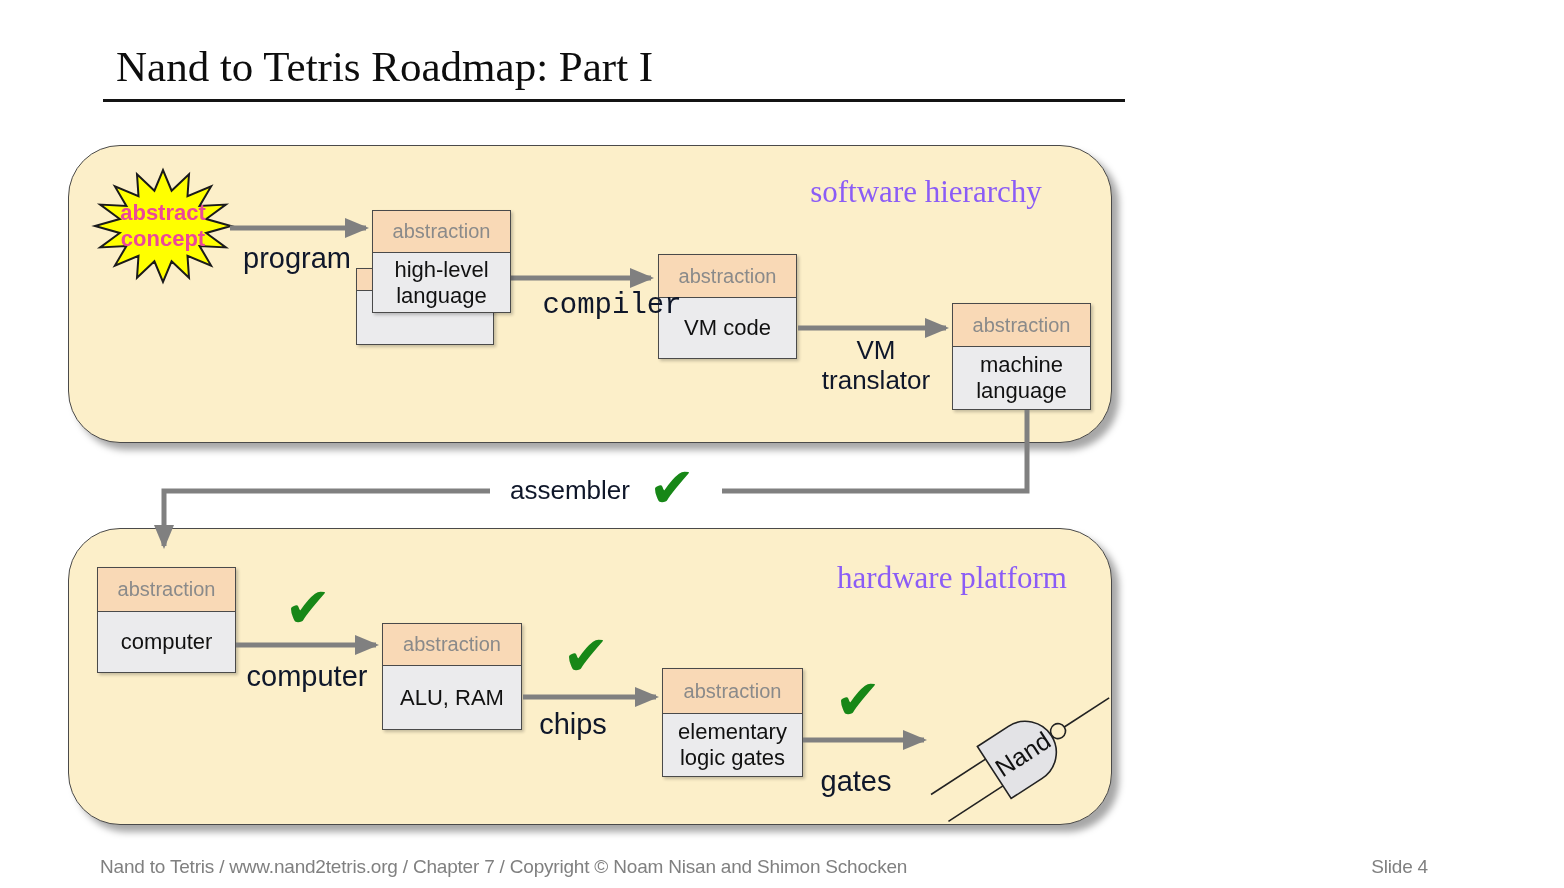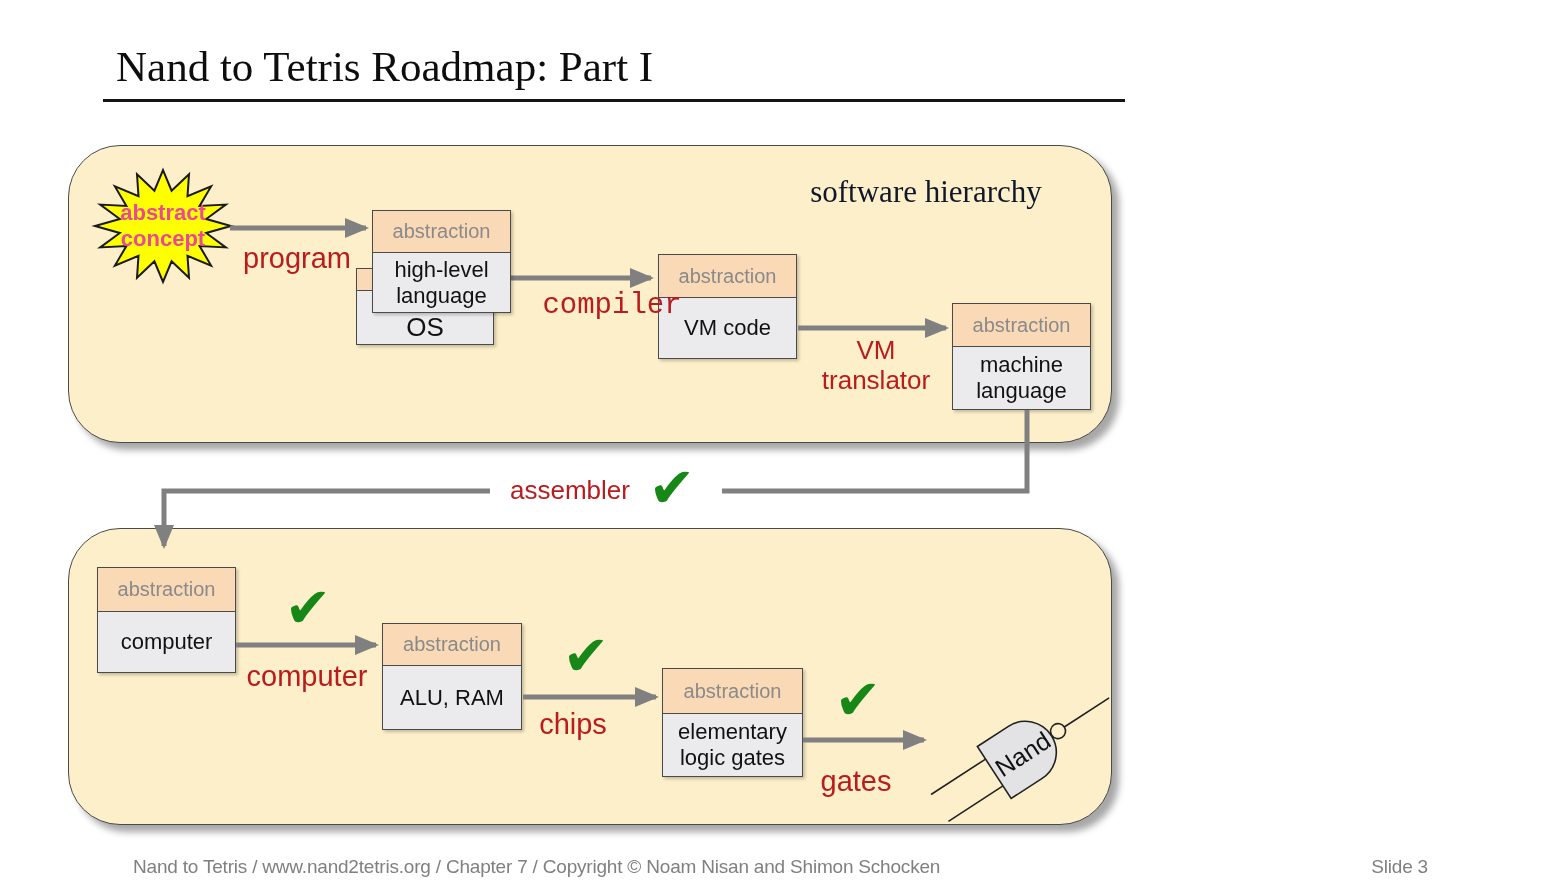--- a/index.html
+++ b/index.html
@@ -28,21 +28,21 @@
     position:absolute;left:103px;top:99px;width:1022px;height:3px;background:#141414;
   }
   .panel{
     position:absolute;background:var(--container-fill);
     border:1.5px solid var(--outline);border-radius:52px;
     box-shadow:7px 7px 7px rgba(0,0,0,0.35);
   }
   #panel-software{left:68px;top:145px;width:1044px;height:298px;}
   #panel-hardware{left:68px;top:528px;width:1044px;height:297px;}
   .panel-heading{
-    position:absolute;font-family:"Liberation Serif",serif;font-size:31px;color:#0f172a;
+    position:absolute;font-family:"Liberation Serif",serif;font-size:31px;color:#8b5cf6;
     white-space:nowrap;transform:translate(-50%,-50%);
   }
   .box{
     position:absolute;border:1.5px solid var(--outline);background:var(--box-body-fill);
     display:flex;flex-direction:column;box-shadow:2px 2px 3px rgba(0,0,0,0.22);
   }
   .box-header{
     background:var(--box-header-fill);border-bottom:1.5px solid var(--outline);
     color:var(--header-text-gray);display:flex;align-items:center;justify-content:center;
     font-size:20px;flex:0 0 auto;
@@ -61,53 +61,54 @@
   #box-ml{left:952px;top:303px;width:139px;height:107px;}
   #box-ml .box-header{height:43px;}
   #box-computer{left:97px;top:567px;width:139px;height:106px;}
   #box-computer .box-header{height:44px;}
   #box-alu{left:382px;top:623px;width:140px;height:107px;}
   #box-alu .box-header{height:42px;}
   #box-gates{left:662px;top:668px;width:141px;height:109px;}
   #box-gates .box-header{height:45px;}
   .diagram-label{
     position:absolute;transform:translate(-50%,-50%);text-align:center;
-    color:#b91c1c;font-size:29px;white-space:nowrap;z-index:5;
+    color:#0f172a;font-size:29px;white-space:nowrap;z-index:5;
   }
   .diagram-label.small{font-size:26px;}
   .diagram-label.wrap{white-space:normal;width:126px;line-height:1.15;}
   .check{
     position:absolute;transform:translate(-50%,-50%);
     color:var(--check-green);font-size:56px;font-weight:bold;z-index:6;
     font-family:"DejaVu Sans",sans-serif;line-height:1;
   }
   .starburst-label{
     position:absolute;left:163px;top:226px;transform:translate(-50%,-50%);
     text-align:center;font-size:22px;font-weight:600;color:#ec4899;line-height:1.18;z-index:5;
   }
   #connector-layer{position:absolute;left:0;top:0;z-index:2;pointer-events:none;}
   .footer{
     position:absolute;top:856px;font-size:19px;color:var(--footer-gray);
-    letter-spacing:-0.2px;white-space:nowrap;margin-left:33px;
+    letter-spacing:-0.2px;white-space:nowrap;
   }
   #footer-left{left:100px;}
   #footer-right{right:136px;}
 </style>
 </head>
 <body>
 
 <div id="stage">
 
   <h1 class="slide-title">Nand to Tetris Roadmap: Part I</h1>
   <div class="title-rule"></div>
 
   <div class="panel" id="panel-software"></div>
   <div class="panel" id="panel-hardware"></div>
 
   <div class="panel-heading" style="left:926px;top:192px;">software hierarchy</div>
+  <div class="panel-heading" style="left:952px;top:578px;">hardware platform</div>
 
   <svg id="connector-layer" width="1564" height="888">
     <defs>
       <marker id="ah" markerUnits="userSpaceOnUse" markerWidth="24" markerHeight="20" refX="21" refY="10" orient="auto">
         <path d="M0,0 L24,10 L0,20 Z" style="fill:var(--arrow-gray)"></path>
       </marker>
     </defs>
 
     <polygon points="231,226 206.2,233 225.8,247.4 199.6,246 211.1,265.6 187.5,255.9 189,277.7 171.6,261.3 163,282 154.4,261.3 137,277.7 138.5,255.9 114.9,265.6 126.4,246 100.2,247.4 119.8,233 95,226 119.8,219 100.2,204.6 126.4,206 114.9,186.4 138.5,196.1 137,174.3 154.4,190.7 163,170 171.6,190.7 189,174.3 187.5,196.1 211.1,186.4 199.6,206 225.8,204.6 206.2,219" style="fill:var(--starburst-yellow);stroke:#1a1a1a;stroke-width:2"></polygon>
 
@@ -130,21 +131,20 @@
     </g>
   </svg>
 
   <div class="starburst-label">
     <div>abstract</div>
     <div>concept</div>
   </div>
 
   <div class="box" id="box-os">
     <div class="box-header"></div>
-    <div class="box-body">OS</div>
   </div>
   <div class="box" id="box-hll">
     <div class="box-header">abstraction</div>
     <div class="box-body">high-level language</div>
   </div>
   <div class="box" id="box-vm">
     <div class="box-header">abstraction</div>
     <div class="box-body">VM code</div>
   </div>
   <div class="box" id="box-ml">
@@ -172,15 +172,15 @@
   <div class="diagram-label" style="left:307px;top:676px;">computer</div>
   <div class="diagram-label" style="left:573px;top:724px;">chips</div>
   <div class="diagram-label" style="left:856px;top:767px;margin-top:14px;">gates</div>
 
   <div class="check" style="left:672px;top:488px;">✔</div>
   <div class="check" style="left:308px;top:608px;">✔</div>
   <div class="check" style="left:586px;top:656px;">✔</div>
   <div class="check" style="left:858px;top:700px;">✔</div>
 
   <div class="footer" id="footer-left">Nand to Tetris / www.nand2tetris.org / Chapter 7 / Copyright © Noam Nisan and Shimon Schocken</div>
-  <div class="footer" id="footer-right">Slide 3</div>
+  <div class="footer" id="footer-right">Slide 4</div>
 
 </div>
 
 </body></html>

